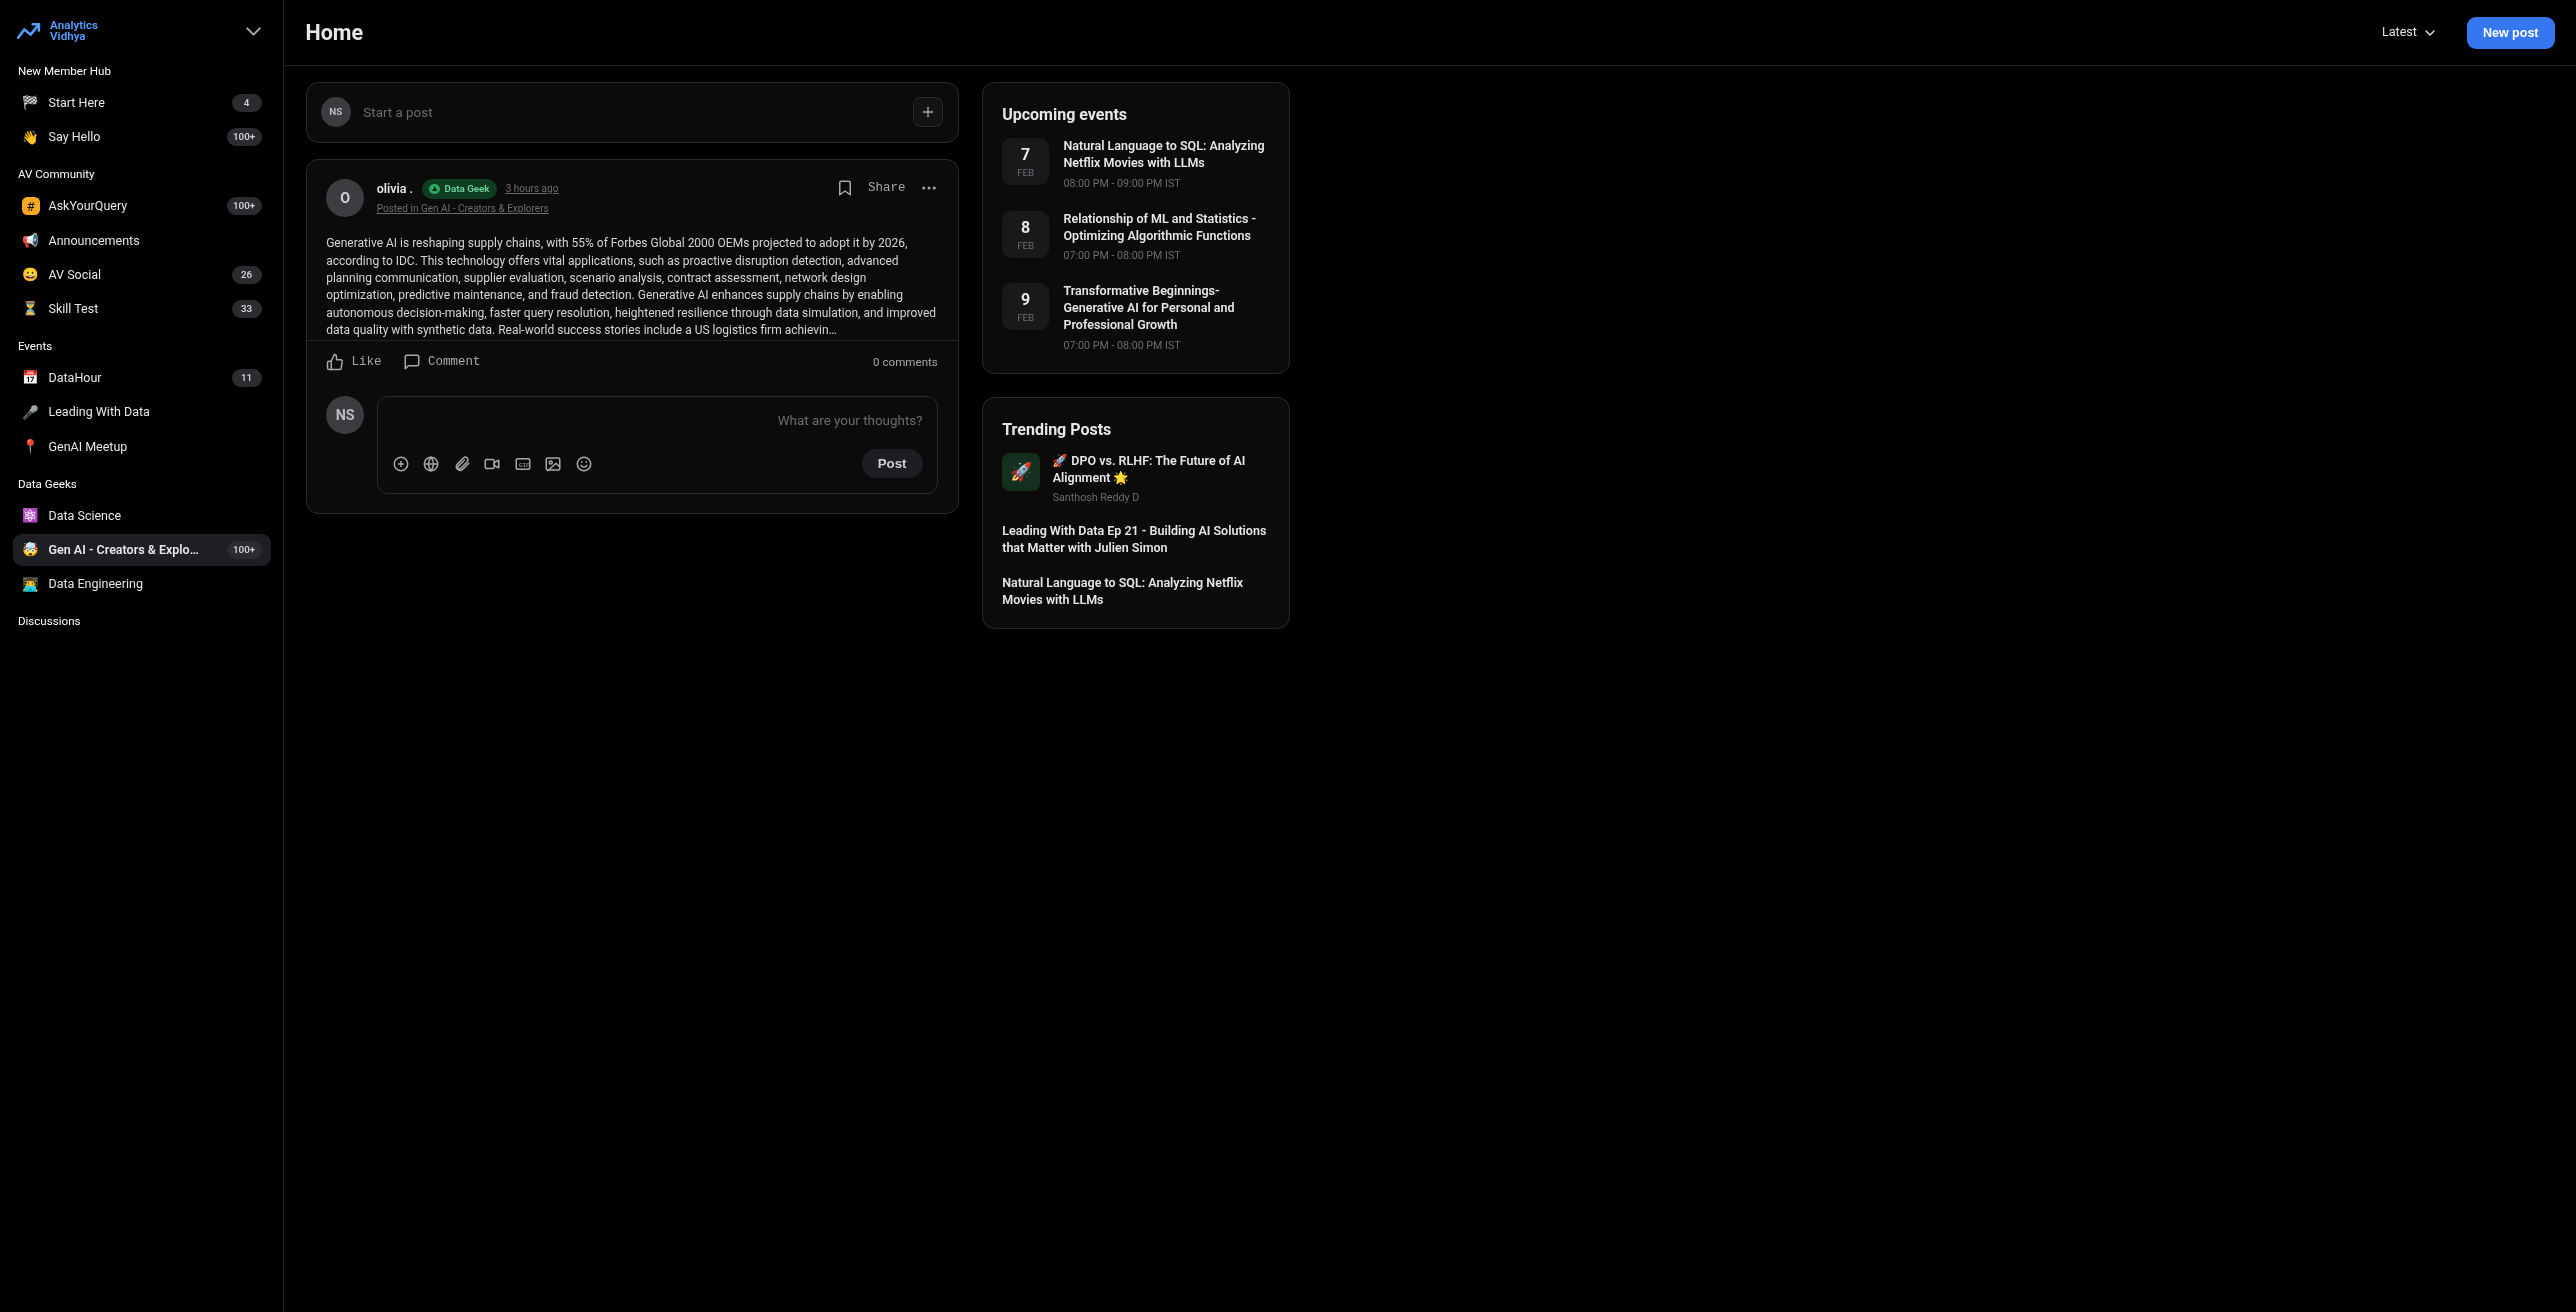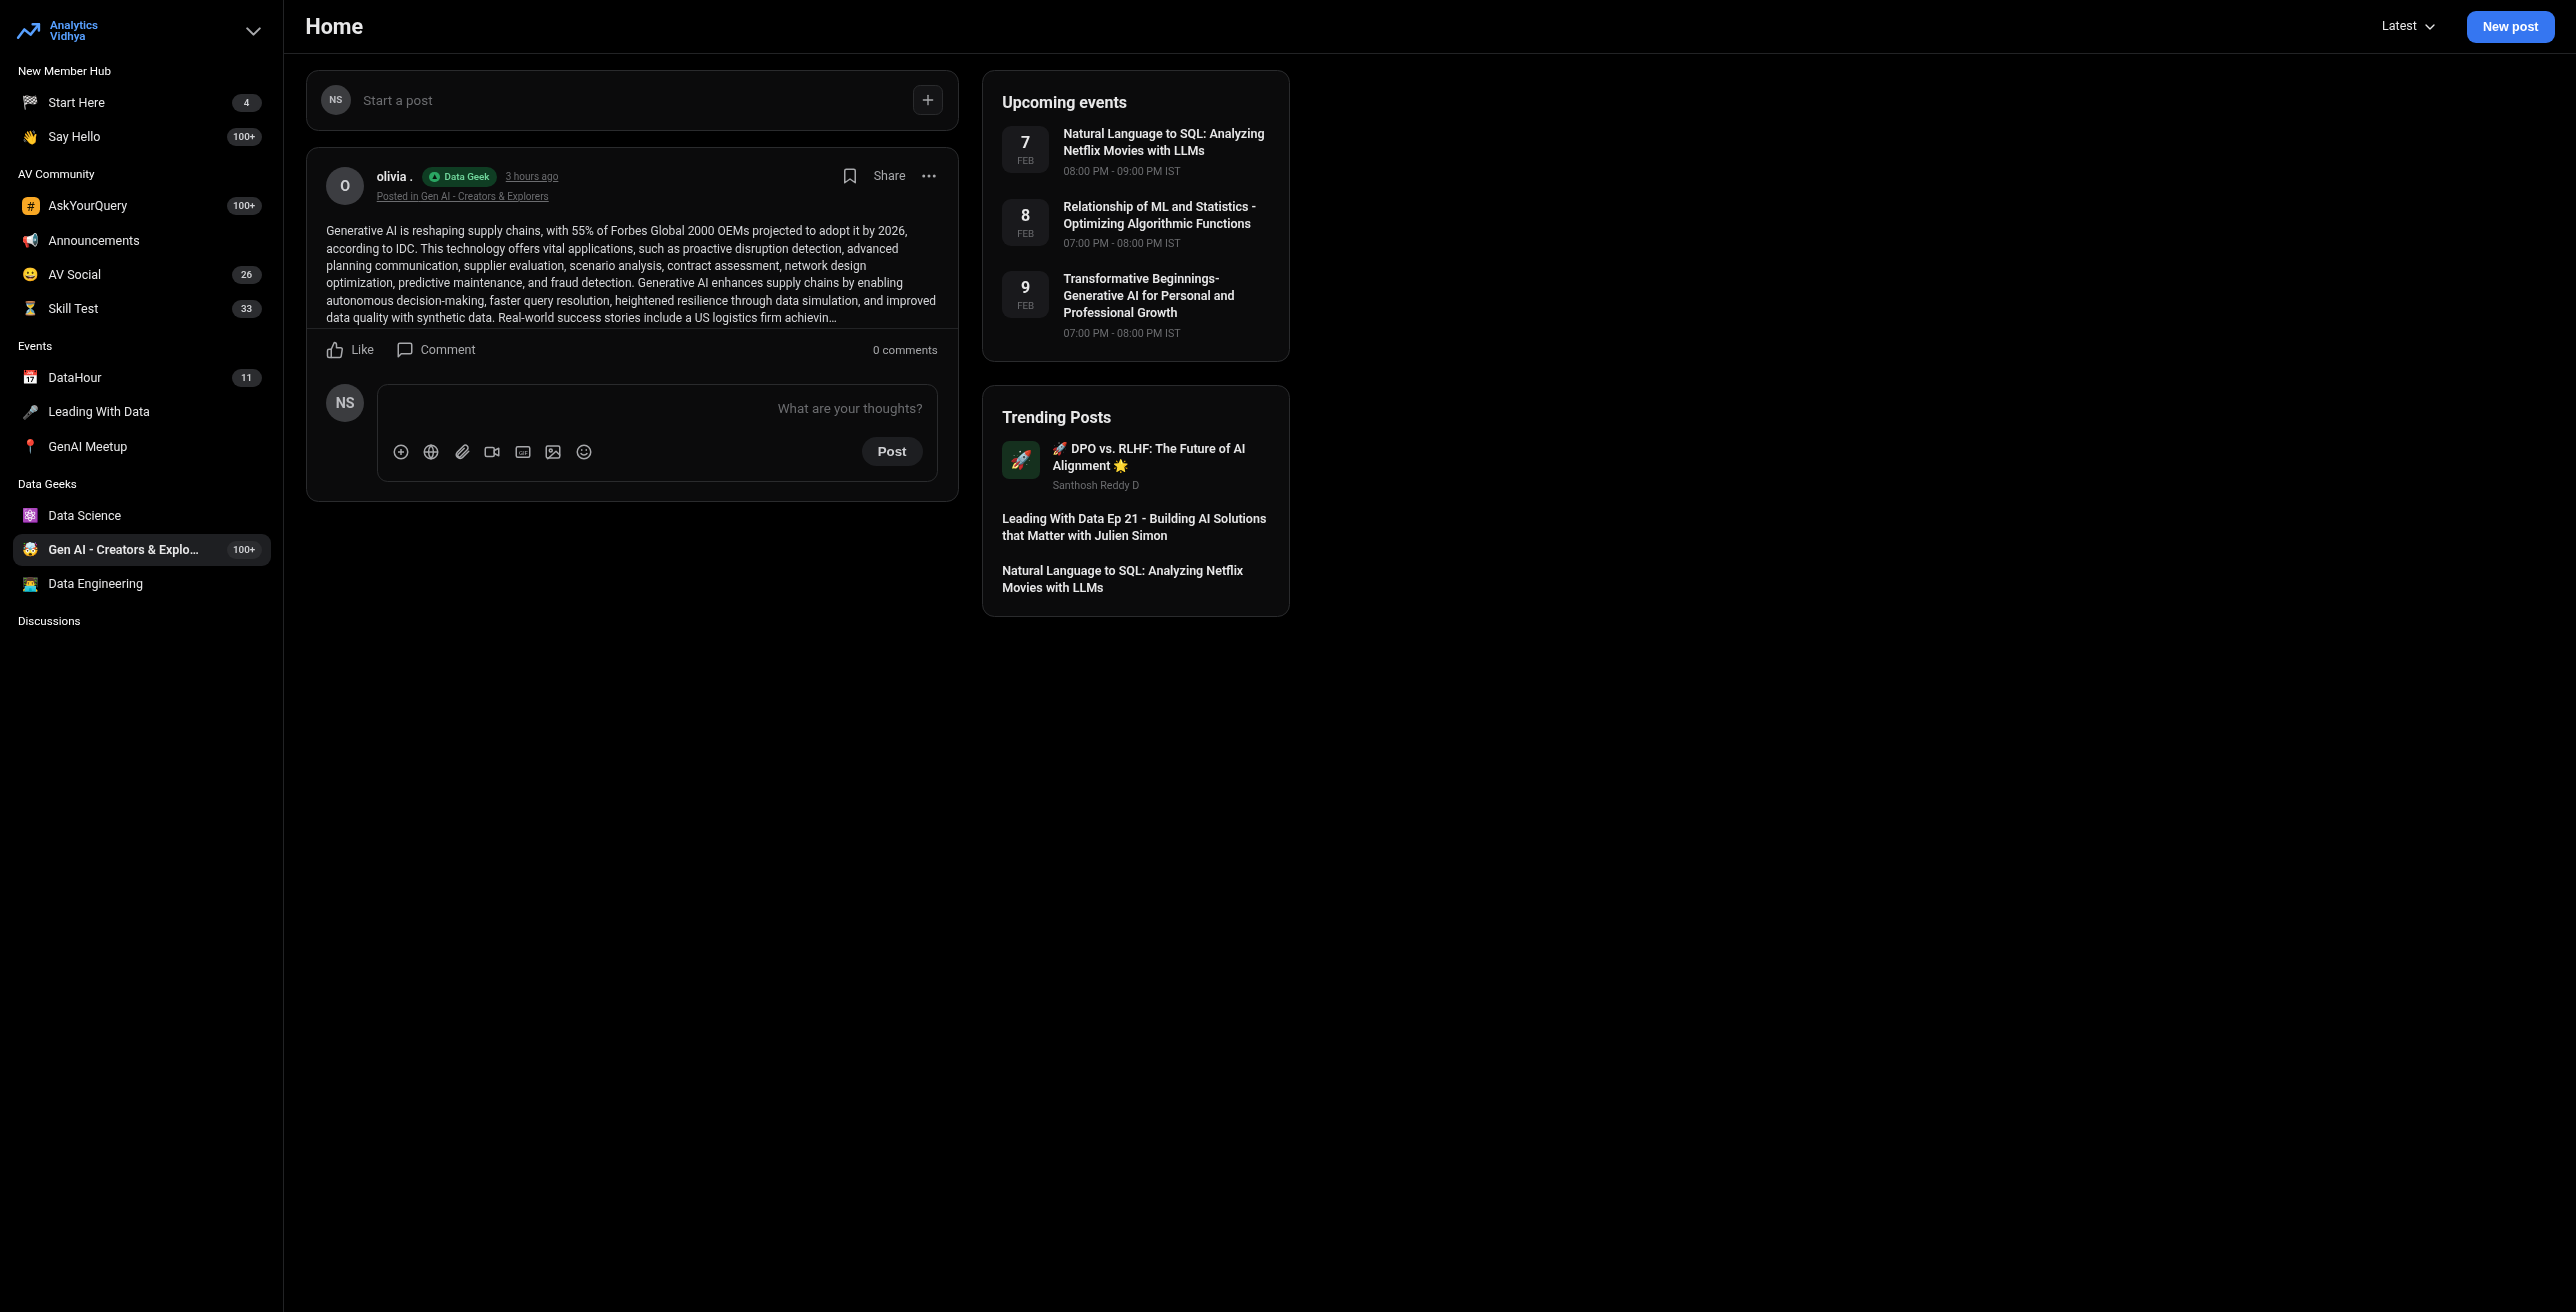--- a/index.html
+++ b/index.html
@@ -29,21 +29,21 @@
   
   .app{display:flex;min-height:100vh;}
   .sidebar{
     width:284px;min-width:284px;
     border-right:0.9px solid var(--border-soft);
     padding:16px 12.5px 0 12.5px;
     overflow:auto;
   }
   .main{flex:1;min-width:0;display:flex;flex-direction:column;}
   .topbar{
-    height:54px;
+    height:66px;
     border-bottom:0.9px solid var(--border-soft);
     display:flex;align-items:center;
     padding:0 21.5px;
     gap:18px;
   }
   .content{
     display:flex;gap:23px;
     padding:16px 21.5px 0 21.5px;
   }
   .feed{flex:1;min-width:0;max-width:653px;}
@@ -116,21 +116,21 @@
   .author{font-weight:600;}
   .geek-badge{
     display:inline-flex;align-items:center;gap:4.5px;
     background:var(--badge);color:#6fd49a;
     font-size:9.8px;font-weight:600;padding:2.7px 7.2px;border-radius:894px;
   }
   .geek-badge .b-icon{width:10.7px;height:10.7px;border-radius:50%;
     background:#2aa562;display:inline-flex;align-items:center;justify-content:center;color:#07160c;font-size:8px;}
   .meta{color:var(--muted);font-size:10px;text-decoration:underline;}
   .post-actions{margin-left:auto;display:flex;align-items:center;gap:14.3px;color:var(--text-soft);}
-  .icon-btn{display:inline-flex;align-items:flex-start;justify-content:center;gap:7.2px;color:var(--text-soft);}
+  .icon-btn{display:inline-flex;align-items:flex-start;justify-content:center;gap:7.2px;color:var(--text-soft);font-family:Liberation Mono, monospace;}
   .icon-btn svg{width:18px;height:18px;}
 
   .post-title{font-size:23px;font-weight:800;padding:5.4px 19.7px 1.8px 19.7px;line-height:1.25;}
   .post-body{padding:7.2px 19.7px 0 19.7px;color:#d4d5d8;font-size:12px;}
   .see-more{padding:5.4px 19.7px 14.3px 19.7px;color:#fff;font-weight:600;}
 
   .reactions{
     border-top:0.9px solid var(--border-soft);
     display:flex;align-items:center;gap:21.5px;padding:12.5px 19.7px;color:var(--text-soft);
   }

